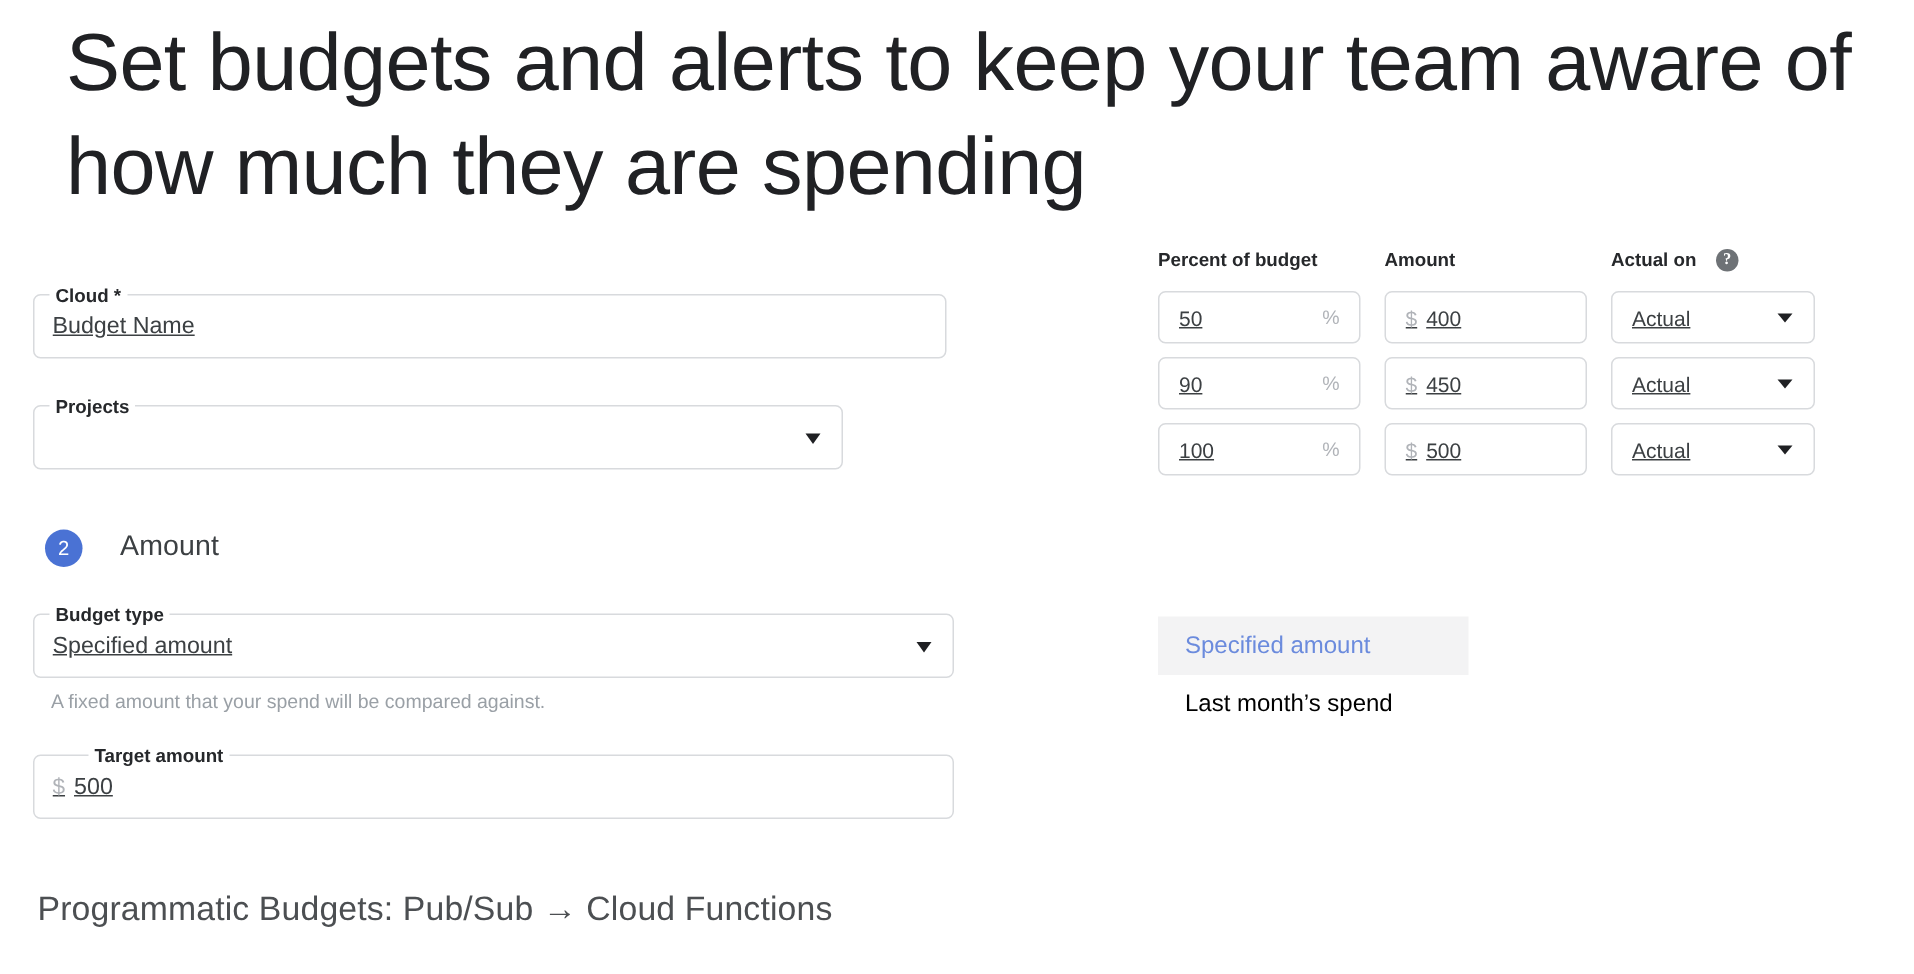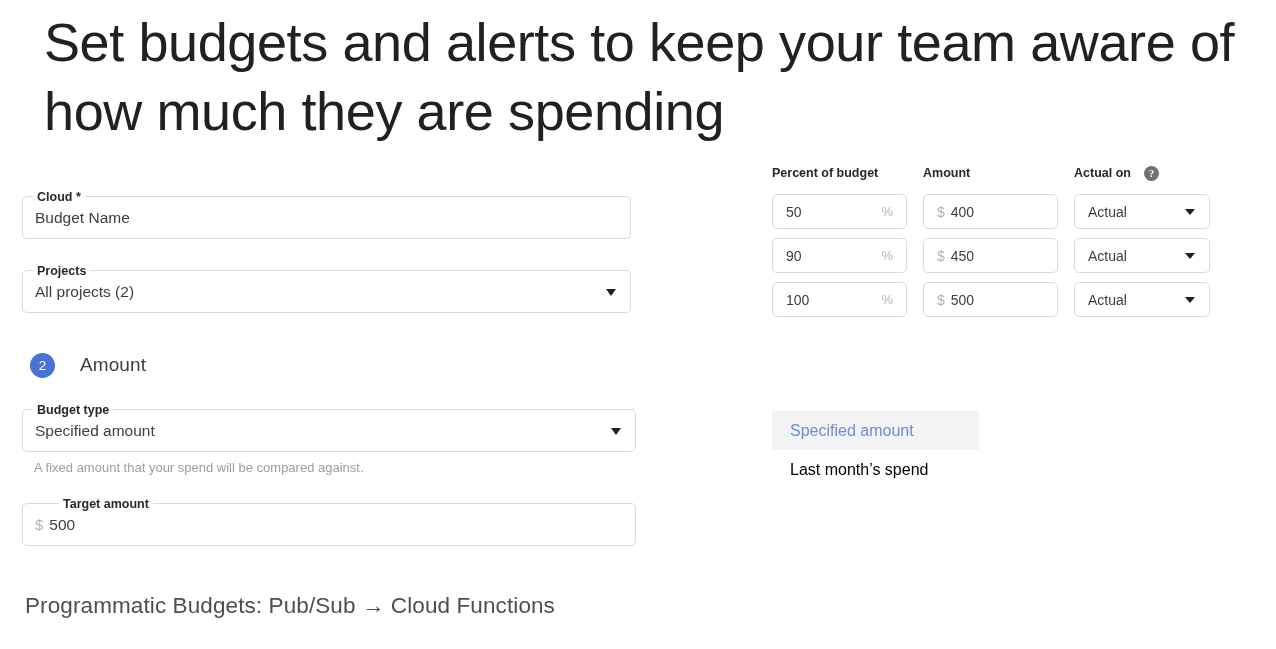--- a/index.html
+++ b/index.html
@@ -65,20 +65,21 @@
     top: 0;
     left: 12px;
     right: 34px;
     height: 100%;
     display: flex;
     align-items: center;
     font-size: 15.5px;
     color: #3c4043;
     white-space: nowrap;
     overflow: hidden;
+    text-decoration: underline;
   }
   .mdc-field .prefix {
     color: #b0b3b8;
     margin-right: 6px;
     font-size: 15px;
   }
   .mdc-field .suffix {
     position: absolute;
     right: 13px;
     top: 0;
@@ -95,21 +96,21 @@
     margin-top: -3px;
     width: 0;
     height: 0;
     border-left: 5.5px solid transparent;
     border-right: 5.5px solid transparent;
     border-top: 7px solid #1f2023;
   }
 
   #field-name { width: 609px; }
   #field-name .notch { left: 10px; }
-  #field-projects { width: 609px; }
+  #field-projects { width: 540px; }
   #field-projects .notch { left: 10px; }
   #field-budget-type { width: 614px; }
   #field-budget-type .notch { left: 10px; }
   #field-target-amount { width: 614px; }
   #field-target-amount .notch { left: 36px; }
 
   .row-gap-1 { height: 31px; }
 
   
   .step-header {
@@ -235,21 +236,20 @@
 
   <div class="mdc-field" id="field-name">
     <span class="notch">Cloud *</span>
     <span class="field-value">Budget Name</span>
   </div>
 
   <div class="row-gap-1"></div>
 
   <div class="mdc-field" id="field-projects">
     <span class="notch">Projects</span>
-    <span class="field-value">All projects (2)</span>
     <span class="caret"></span>
   </div>
 
   <div class="step-header" style="margin-top:35px">
     <div class="step-badge">2</div>
     <div class="step-title">Amount</div>
   </div>
 
   <div class="mdc-field" id="field-budget-type" style="margin-top:27px">
     <span class="notch">Budget type</span>

